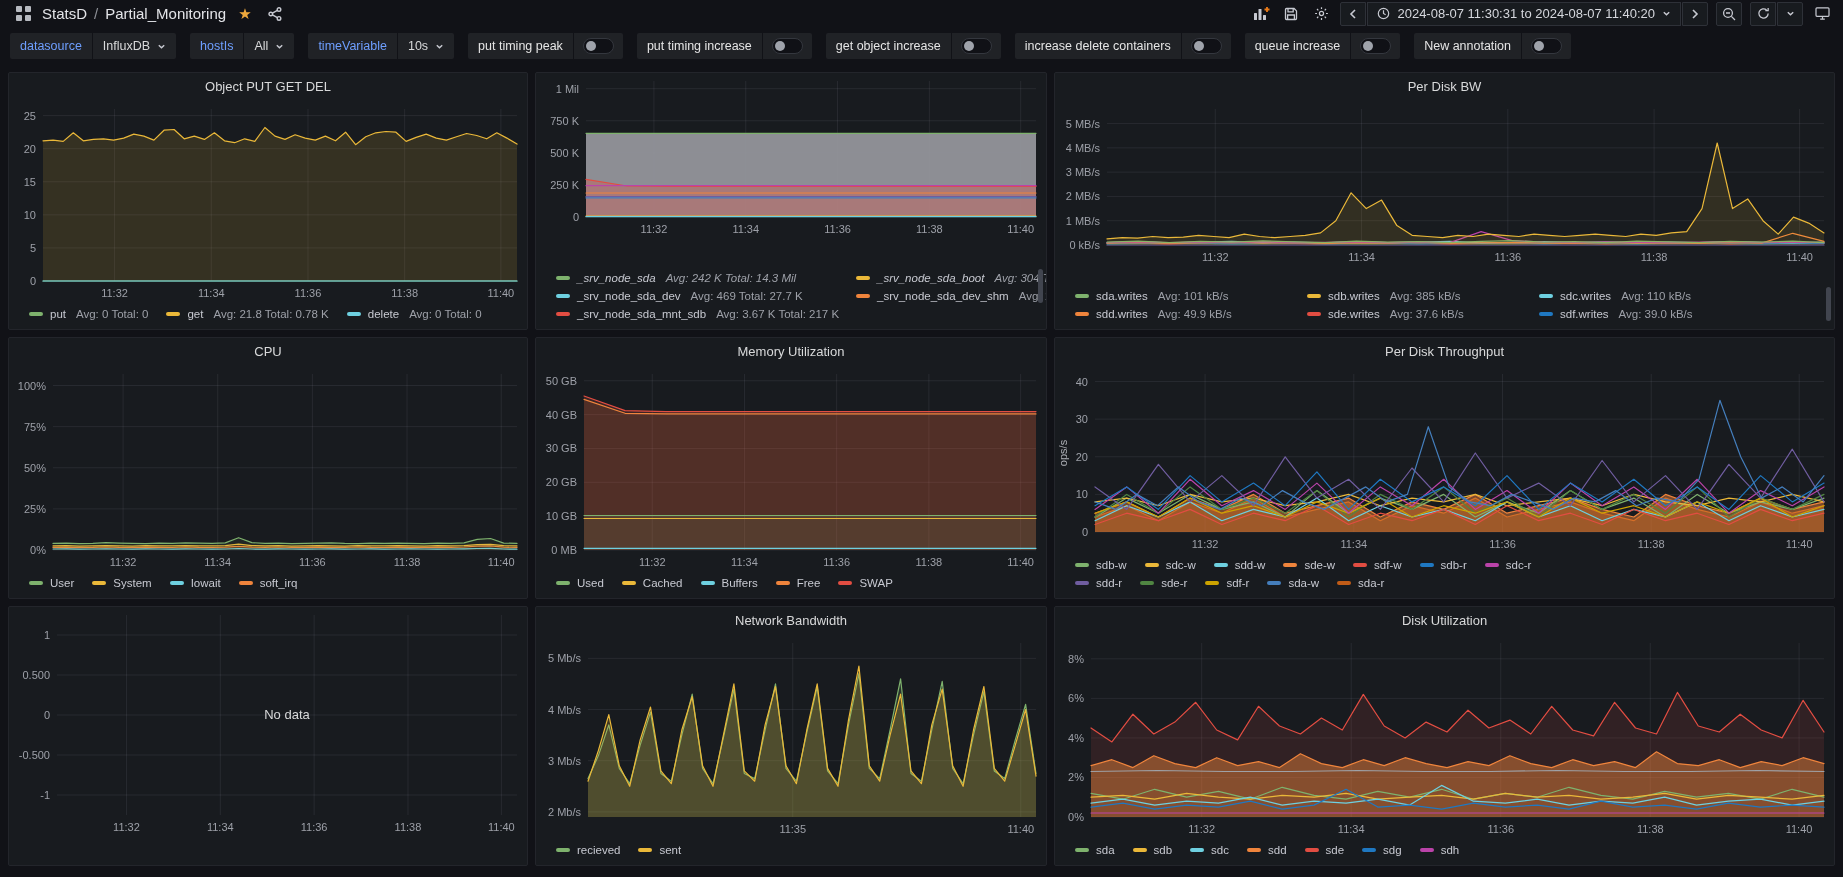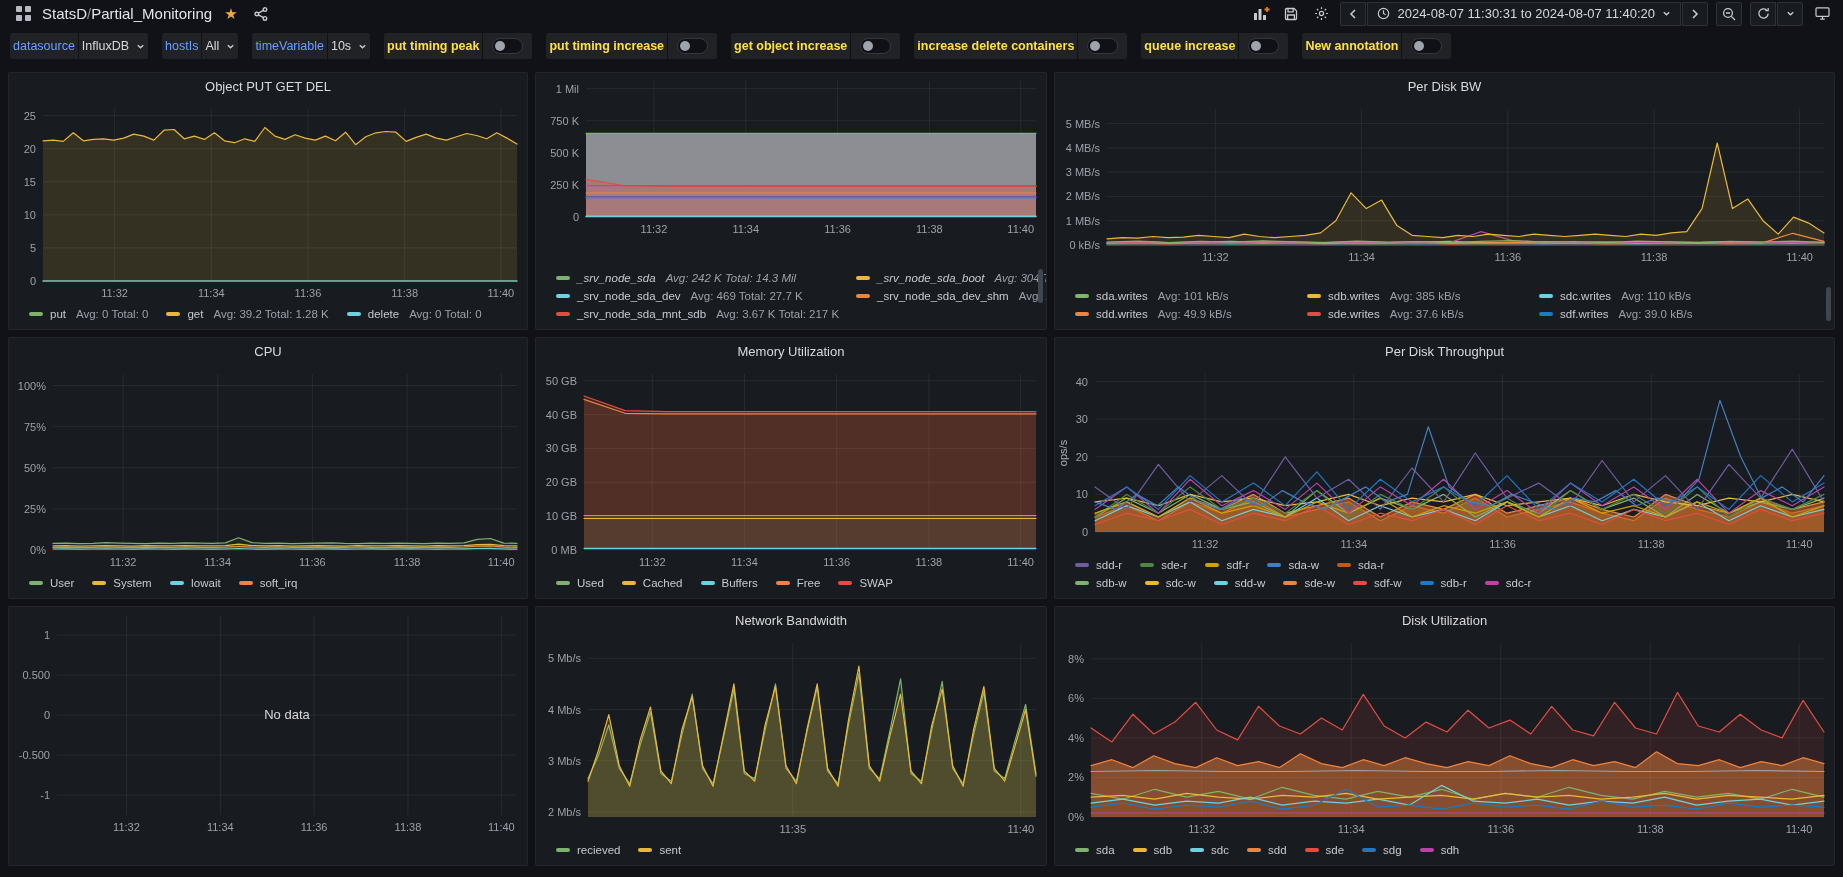--- a/index.html
+++ b/index.html
@@ -3,43 +3,43 @@
 <meta charset="utf-8">
 <style>
   * { box-sizing: border-box; margin: 0; padding: 0; }
   html,body { width: 1843px; height: 877px; background: #111217; overflow: hidden;
     font-family: "Liberation Sans", "DejaVu Sans", sans-serif; color: #d8d9da; }
 
   
   .topnav { height: 27px; display: flex; align-items: center; justify-content: space-between;
     padding: 0 10px 0 12px; background: #111217; }
   .nav-left, .nav-right { display: flex; align-items: center; gap: 8px; }
-  .crumb { font-size: 15px; color: #e3e4e8; display: flex; align-items: center; }
+  .crumb { font-size: 15px; color: #e3e4e8; display: flex; gap: 7px; align-items: center; }
   .crumb .sep { color: #8e9097; }
   .icon-btn { display: inline-flex; align-items: center; justify-content: center;
     min-width: 22px; height: 22px; color: #c7c9d1; cursor: pointer; background: transparent; border: none; }
   .icon-btn svg { display: block; }
   .star { color: #eda73c; font-size: 15px; }
   .time-pill { display: flex; align-items: center; gap: 7px; padding: 0 9px; height: 24px;
     border: 1px solid #2e3138; border-radius: 2px; background: #181b1f; font-size: 13px; color: #d5d7dd; cursor: pointer; }
   .btn-box { display: flex; align-items: center; justify-content:center; height: 24px; min-width: 26px;
     border: 1px solid #2e3138; border-radius: 2px; background: #181b1f; cursor: pointer; color:#c7c9d1; }
   .grp { display: flex; gap: 1px; }
   .grp > * { border-radius: 0; }
   .grp > *:first-child { border-radius: 2px 0 0 2px; }
   .grp > *:last-child { border-radius: 0 2px 2px 0; }
 
   
   .submenu { height: 38px; display: flex; align-items: center; gap: 14px; padding: 0 10px; }
   .var-group { display: flex; gap: 1px; align-items: center; }
-  .pill { height: 26px; display: flex; align-items: center; padding: 0 3px; background: #202226;
+  .pill { height: 26px; display: flex; align-items: center; padding: 0 10px; background: #202226;
     font-size: 12.5px; border-radius: 2px; }
   .pill.label { color: #6e9fff; border-radius: 2px 0 0 2px; }
   .pill.value { color: #d8d9da; gap: 7px; border-radius: 0 2px 2px 0; cursor: pointer; }
-  .pill.toggle-label { border-radius: 2px 0 0 2px; color: #fde047; font-weight: bold; }
+  .pill.toggle-label { border-radius: 2px 0 0 2px; color: #e5e5e5; }
   .toggle-box { height: 26px; display:flex; align-items:center; padding: 0 9px; background:#202226; border-radius: 0 2px 2px 0; cursor:pointer; }
   .switch { width: 31px; height: 16px; border-radius: 9px; background: #101116; border: 1px solid #34373e; position: relative; }
   .switch::after { content:""; position:absolute; left:2px; top:2px; width:10px; height:10px; border-radius:50%; background:#9fa3ab; }
   .caret { width: 9px; height: 9px; }
 
   
   .dash { padding: 7px 8px 8px 8px; display: grid; grid-template-columns: 520px 512px 781px;
     grid-template-rows: 258px 262px 260px; gap: 7px; }
   .panel { background: #181b1f; border: 1px solid #23252b; border-radius: 2px;
     display: flex; flex-direction: column; overflow: hidden; position: relative; }
@@ -263,21 +263,21 @@
         <div class="legend">
           <div class="lrow">
             <span class="litem">
               <span class="ldash" style="background: rgb(126, 178, 109);"></span>
               <span class="llabel">put</span>
               <span class="lstats">Avg: 0  Total: 0</span>
             </span>
             <span class="litem">
               <span class="ldash" style="background: rgb(234, 184, 57);"></span>
               <span class="llabel">get</span>
-              <span class="lstats">Avg: 39.2  Total: 1.28 K</span>
+              <span class="lstats">Avg: 21.8  Total: 0.78 K</span>
             </span>
             <span class="litem">
               <span class="ldash" style="background: rgb(110, 208, 224);"></span>
               <span class="llabel">delete</span>
               <span class="lstats">Avg: 0  Total: 0</span>
             </span>
           </div>
         </div>
       </div>
     </div>
@@ -578,68 +578,68 @@
           <path d="M40.0 151.0 L71.7 128.4 L103.4 147.2 L135.1 120.9 L166.8 143.4 L198.5 132.1 L230.2 147.2 L261.9 124.6 L293.6 151.0 L325.3 128.4 L357.0 143.4 L388.7 120.9 L420.3 147.2 L452.0 132.1 L483.7 151.0 L515.4 124.6 L547.1 143.4 L578.8 128.4 L610.5 147.2 L642.2 120.9 L673.9 151.0 L705.6 132.1 L737.3 143.4 L769.0 128.4" fill="none" stroke="#508642" stroke-width="1.2" stroke-linejoin="round" stroke-linecap="round"></path>
           <path d="M40.0 147.2 L71.7 135.9 L103.4 151.0 L135.1 132.1 L166.8 147.2 L198.5 139.7 L230.2 151.0 L261.9 135.9 L293.6 147.2 L325.3 132.1 L357.0 151.0 L388.7 139.7 L420.3 147.2 L452.0 135.9 L483.7 151.0 L515.4 132.1 L547.1 147.2 L578.8 139.7 L610.5 151.0 L642.2 135.9 L673.9 147.2 L705.6 132.1 L737.3 151.0 L769.0 139.7" fill="none" stroke="#CCA300" stroke-width="1.2" stroke-linejoin="round" stroke-linecap="round"></path>
           <path d="M40.0 143.4 L71.7 120.9 L103.4 147.2 L135.1 113.3 L166.8 139.7 L198.5 124.6 L230.2 143.4 L261.9 117.1 L293.6 147.2 L325.3 120.9 L357.0 139.7 L388.7 113.3 L420.3 143.4 L452.0 124.6 L483.7 147.2 L515.4 117.1 L547.1 139.7 L578.8 120.9 L610.5 143.4 L642.2 113.3 L673.9 147.2 L705.6 124.6 L737.3 139.7 L769.0 120.9" fill="none" stroke="#BA43A9" stroke-width="1.2" stroke-linejoin="round" stroke-linecap="round"></path>
           <path d="M40.0 120.9 L71.7 143.4 L103.4 98.3 L135.1 135.9 L166.8 109.6 L198.5 139.7 L230.2 90.8 L261.9 132.1 L293.6 113.3 L325.3 143.4 L357.0 102.0 L388.7 135.9 L420.3 87.0 L452.0 132.1 L483.7 117.1 L515.4 139.7 L547.1 94.5 L578.8 135.9 L610.5 109.6 L642.2 143.4 L673.9 98.3 L705.6 132.1 L737.3 83.2 L769.0 135.9" fill="none" stroke="#705DA0" stroke-width="1.2" stroke-linejoin="round" stroke-linecap="round"></path>
           <path d="M40.0 139.7 L71.7 120.9 L103.4 143.4 L135.1 109.6 L166.8 135.9 L198.5 117.1 L230.2 139.7 L261.9 105.8 L293.6 143.4 L325.3 113.3 L357.0 135.9 L388.7 120.9 L420.3 139.7 L452.0 109.6 L483.7 143.4 L515.4 117.1 L547.1 135.9 L578.8 113.3 L610.5 139.7 L642.2 120.9 L673.9 143.4 L705.6 109.6 L737.3 135.9 L769.0 117.1" fill="none" stroke="#1F78C1" stroke-width="1.2" stroke-linejoin="round" stroke-linecap="round"></path>
           <path d="M40.0 135.9 L60.8 143.4 L81.7 128.4 L102.5 139.7 L123.3 120.9 L144.1 135.9 L165.0 143.4 L185.8 132.1 L206.6 139.7 L227.5 124.6 L248.3 135.9 L269.1 143.4 L289.9 132.1 L310.8 120.9 L331.6 135.9 L352.4 128.4 L373.3 60.7 L394.1 120.9 L414.9 135.9 L435.7 139.7 L456.6 128.4 L477.4 135.9 L498.2 143.4 L519.1 132.1 L539.9 135.9 L560.7 124.6 L581.5 139.7 L602.4 132.1 L623.2 135.9 L644.0 113.3 L664.9 34.3 L685.7 90.8 L706.5 132.1 L727.3 120.9 L748.2 135.9 L769.0 109.6" fill="none" stroke="#447EBC" stroke-width="1.2" stroke-linejoin="round" stroke-linecap="round"></path>
         </svg>
         <div class="legend">
           <div class="lrow">
             <span class="litem">
+              <span class="ldash" style="background: rgb(126, 178, 109);"></span>
+              <span class="llabel">sdb-w</span>
+            </span>
+            <span class="litem">
+              <span class="ldash" style="background: rgb(234, 184, 57);"></span>
+              <span class="llabel">sdc-w</span>
+            </span>
+            <span class="litem">
+              <span class="ldash" style="background: rgb(110, 208, 224);"></span>
+              <span class="llabel">sdd-w</span>
+            </span>
+            <span class="litem">
+              <span class="ldash" style="background: rgb(239, 132, 60);"></span>
+              <span class="llabel">sde-w</span>
+            </span>
+            <span class="litem">
+              <span class="ldash" style="background: rgb(226, 77, 66);"></span>
+              <span class="llabel">sdf-w</span>
+            </span>
+            <span class="litem">
+              <span class="ldash" style="background: rgb(31, 120, 193);"></span>
+              <span class="llabel">sdb-r</span>
+            </span>
+            <span class="litem">
+              <span class="ldash" style="background: rgb(186, 67, 169);"></span>
+              <span class="llabel">sdc-r</span>
+            </span>
+          </div>
+          <div class="lrow">
+            <span class="litem">
               <span class="ldash" style="background: rgb(112, 93, 160);"></span>
               <span class="llabel">sdd-r</span>
             </span>
             <span class="litem">
               <span class="ldash" style="background: rgb(80, 134, 66);"></span>
               <span class="llabel">sde-r</span>
             </span>
             <span class="litem">
               <span class="ldash" style="background: rgb(204, 163, 0);"></span>
               <span class="llabel">sdf-r</span>
             </span>
             <span class="litem">
               <span class="ldash" style="background: rgb(68, 126, 188);"></span>
               <span class="llabel">sda-w</span>
             </span>
             <span class="litem">
               <span class="ldash" style="background: rgb(193, 92, 23);"></span>
               <span class="llabel">sda-r</span>
-            </span>
-          </div>
-          <div class="lrow">
-            <span class="litem">
-              <span class="ldash" style="background: rgb(126, 178, 109);"></span>
-              <span class="llabel">sdb-w</span>
-            </span>
-            <span class="litem">
-              <span class="ldash" style="background: rgb(234, 184, 57);"></span>
-              <span class="llabel">sdc-w</span>
-            </span>
-            <span class="litem">
-              <span class="ldash" style="background: rgb(110, 208, 224);"></span>
-              <span class="llabel">sdd-w</span>
-            </span>
-            <span class="litem">
-              <span class="ldash" style="background: rgb(239, 132, 60);"></span>
-              <span class="llabel">sde-w</span>
-            </span>
-            <span class="litem">
-              <span class="ldash" style="background: rgb(226, 77, 66);"></span>
-              <span class="llabel">sdf-w</span>
-            </span>
-            <span class="litem">
-              <span class="ldash" style="background: rgb(31, 120, 193);"></span>
-              <span class="llabel">sdb-r</span>
-            </span>
-            <span class="litem">
-              <span class="ldash" style="background: rgb(186, 67, 169);"></span>
-              <span class="llabel">sdc-r</span>
             </span>
           </div>
         </div>
       </div>
     </div>
     <div class="panel">
       <div class="panel-body">
         <svg class="chart">
           <line x1="117.46" y1="8" x2="117.46" y2="208" stroke="rgba(204,204,220,0.09)" stroke-width="1"></line>
           <text x="117.46" y="224" fill="#9da0a8" font-size="11" text-anchor="middle">11:32</text>

